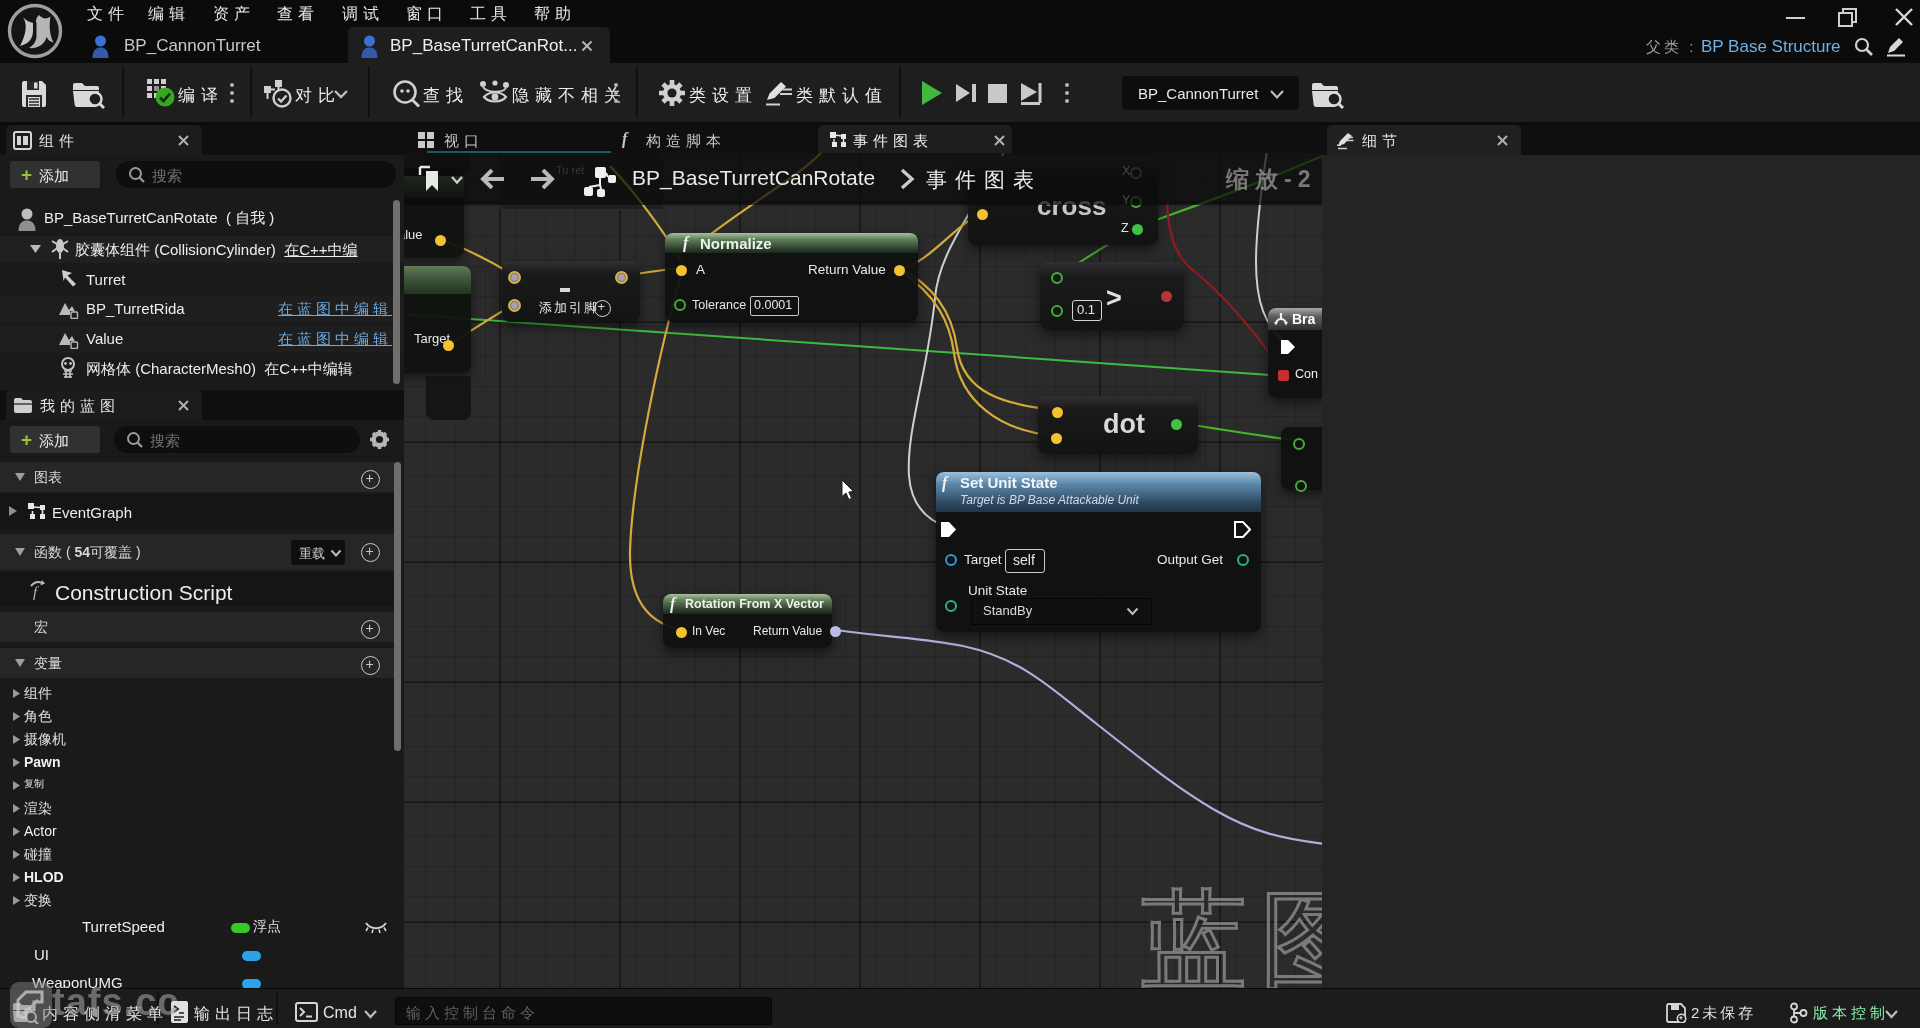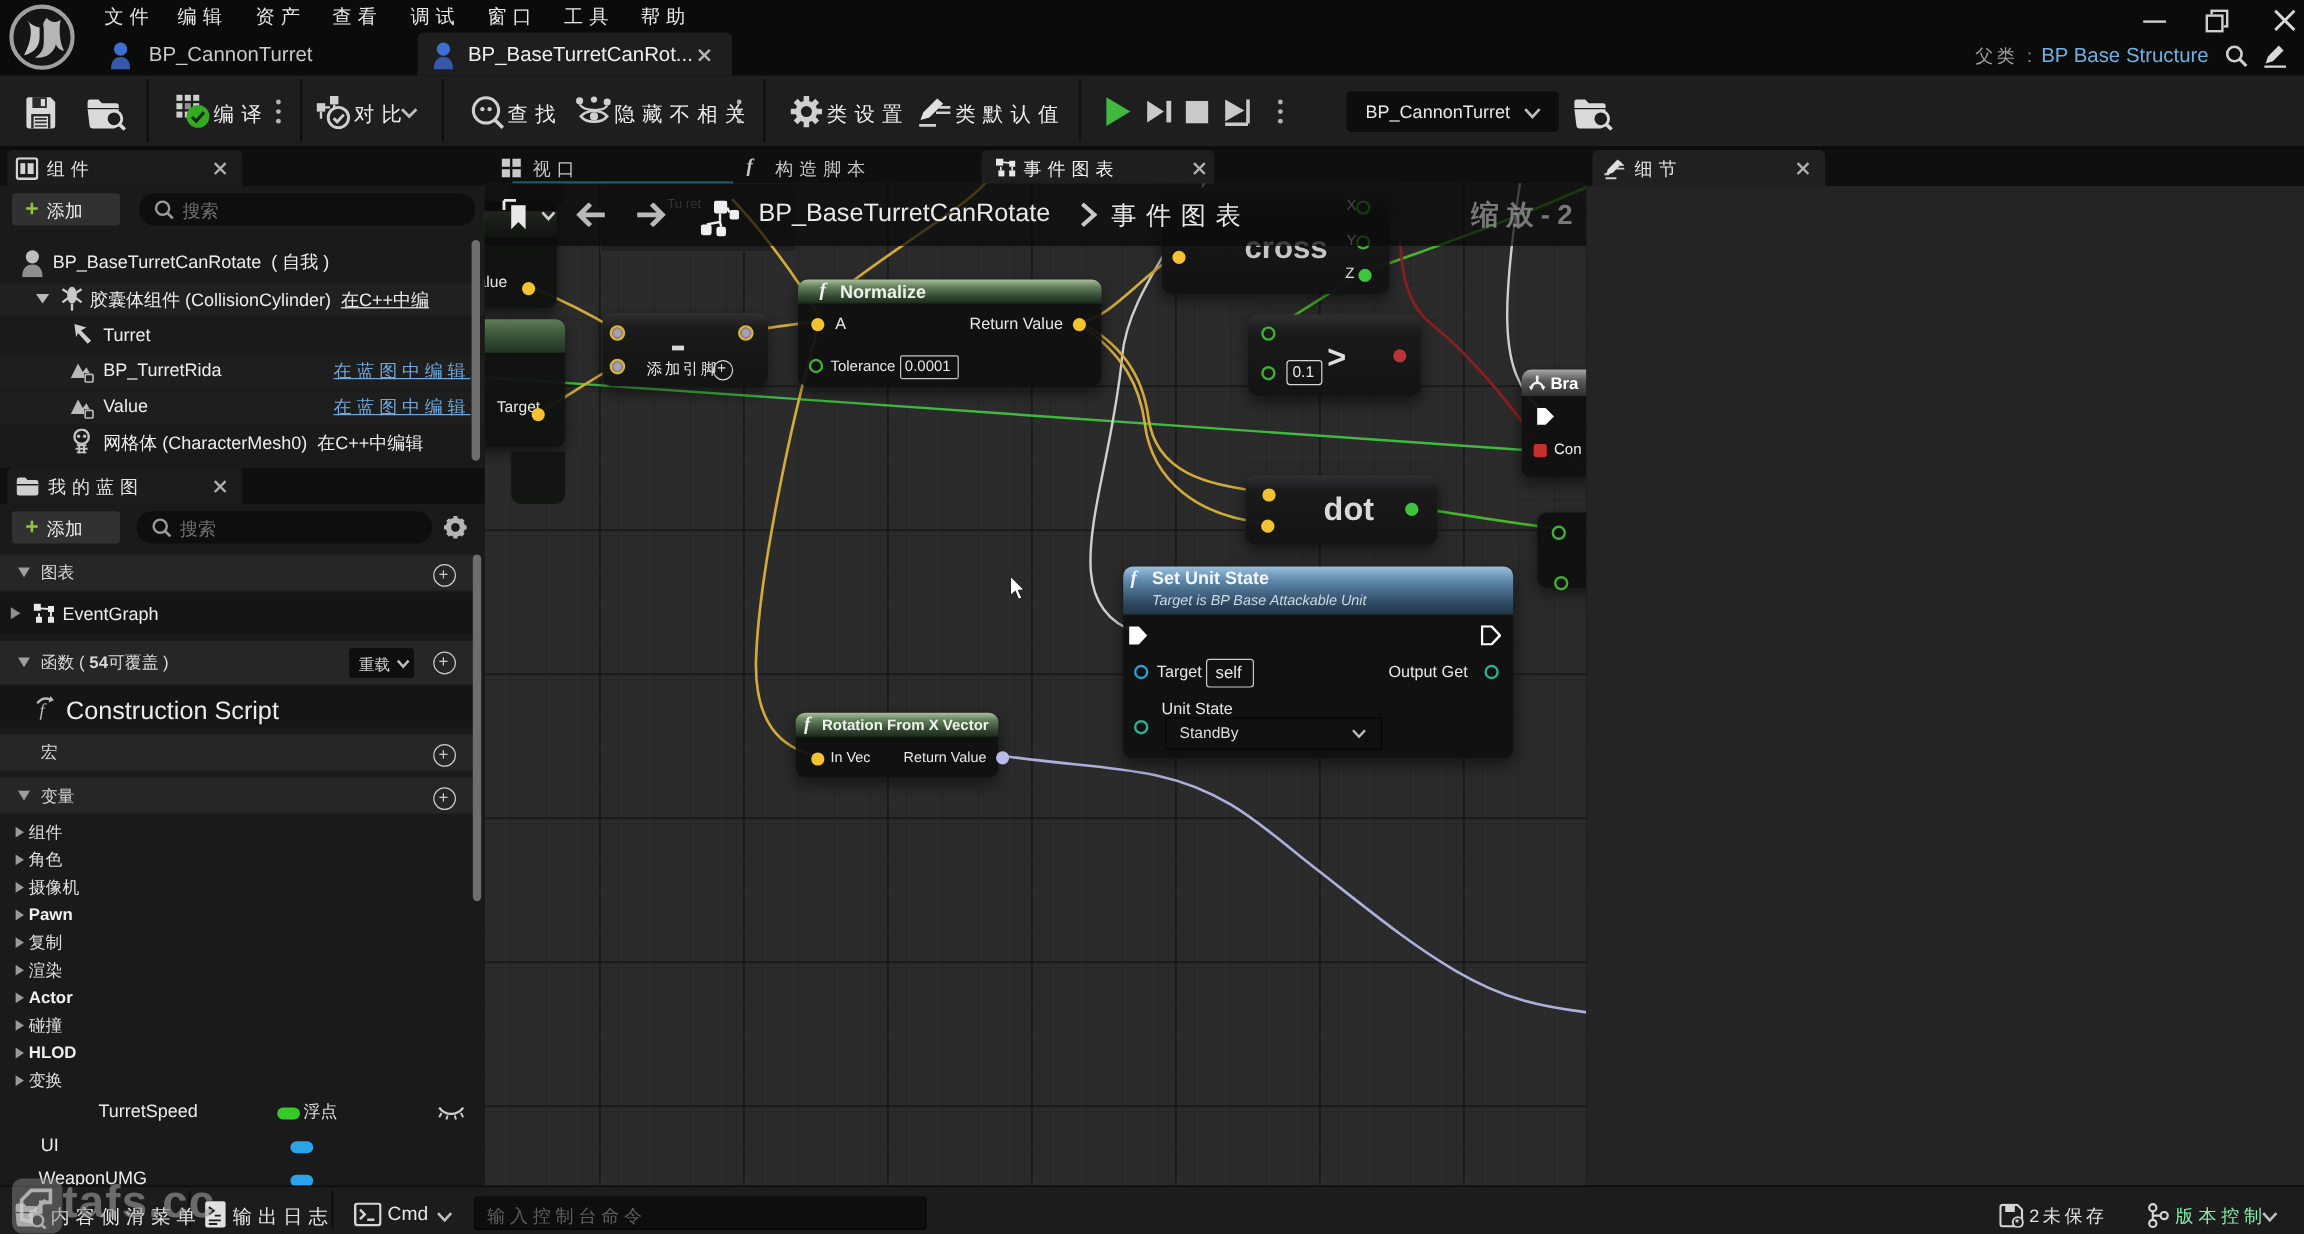--- a/index.html
+++ b/index.html
@@ -363,29 +363,29 @@
           <path d="M1 1 L8 5.5 L1 10 Z" fill="#9a9a9a"></path>
         </svg>
     <div class="t" style="left:24px;top:731px;font-size:14px;color:#e0e0e0;">摄像机</div>
     <svg class="ico" style="left:12px;top:757px" width="9" height="11">
           <path d="M1 1 L8 5.5 L1 10 Z" fill="#9a9a9a"></path>
         </svg>
     <div class="t" style="left:24px;top:754px;font-size:14px;color:#f0f0f0;font-weight:bold;">Pawn</div>
     <svg class="ico" style="left:12px;top:780px" width="9" height="11">
           <path d="M1 1 L8 5.5 L1 10 Z" fill="#9a9a9a"></path>
         </svg>
-    <div class="t" style="left:24px;top:777px;font-size:14px;color:#e0e0e0;text-align:center;">复制</div>
+    <div class="t" style="left:24px;top:777px;font-size:10px;color:#e0e0e0;text-align:center;">复制</div>
     <svg class="ico" style="left:12px;top:803px" width="9" height="11">
           <path d="M1 1 L8 5.5 L1 10 Z" fill="#9a9a9a"></path>
         </svg>
     <div class="t" style="left:24px;top:800px;font-size:14px;color:#e0e0e0;">渲染</div>
     <svg class="ico" style="left:12px;top:826px" width="9" height="11">
           <path d="M1 1 L8 5.5 L1 10 Z" fill="#9a9a9a"></path>
         </svg>
-    <div class="t" style="left:24px;top:823px;font-size:14px;color:#f0f0f0;font-weight:bold;">Actor</div>
+    <div class="t" style="left:24px;top:823px;font-size:14px;color:#f0f0f0;font-weight:normal;">Actor</div>
     <svg class="ico" style="left:12px;top:849px" width="9" height="11">
           <path d="M1 1 L8 5.5 L1 10 Z" fill="#9a9a9a"></path>
         </svg>
     <div class="t" style="left:24px;top:846px;font-size:14px;color:#e0e0e0;">碰撞</div>
     <svg class="ico" style="left:12px;top:872px" width="9" height="11">
           <path d="M1 1 L8 5.5 L1 10 Z" fill="#9a9a9a"></path>
         </svg>
     <div class="t" style="left:24px;top:869px;font-size:14px;color:#f0f0f0;font-weight:bold;">HLOD</div>
     <svg class="ico" style="left:12px;top:895px" width="9" height="11">
           <path d="M1 1 L8 5.5 L1 10 Z" fill="#9a9a9a"></path>
@@ -606,20 +606,21 @@
     <rect x="13" y="22" width="8" height="8" rx="2" fill="#efefef"></rect>
     <path d="M16 11 L16 18 M16 18 L5 20 M16 18 L17 22 M22 6 L24 10" stroke="#efefef" stroke-width="2"></path>
   </svg>
   <div class="t" style="left:228px;top:13px;font-size:21px;color:#e9e9e9;">BP_BaseTurretCanRotate</div>
   <svg class="ico" style="left:494px;top:15px" width="18" height="22">
         <path d="M4 2 L14 11 L4 20" stroke="#c9c9c9" stroke-width="3.4" fill="none"></path>
       </svg>
   <div class="t" style="left:522px;top:13px;font-size:21px;color:#e9e9e9;letter-spacing:8px;">事件图表</div>
   <div class="t" style="left:822px;top:11px;font-size:23px;color:rgba(175,175,175,0.65);font-weight:bold;letter-spacing:6px;">缩放-2</div>
 
+  <div class="t" style="left:737px;top:716px;font-size:106px;color:transparent;-webkit-text-stroke:3px rgba(150,150,150,0.75);letter-spacing:13px;">蓝图</div>
 
   <svg class="ico" style="left:437px;top:326px" width="15" height="22">
         <path d="M1 1 L1 17.5 L5 14 L7.8 20.5 L10.6 19.3 L7.8 13 L12.5 12.5 Z" fill="#fff" stroke="#222" stroke-width="1"></path>
       </svg>
 </div>
 
 <div class="abs" style="left:1322px;top:125px;width:598px;height:30px;background:#0f0f0f;"></div>
 <div class="abs" style="left:1327px;top:125px;width:194px;height:30px;background:#202020;border-radius:5px 5px 0 0;"></div>
 <svg class="ico" style="left:1336px;top:131px" width="20" height="19">
       <path d="M2 15 L4 10 L12 2 L16 5 L8 13 Z" fill="#e0e0e0"></path>

